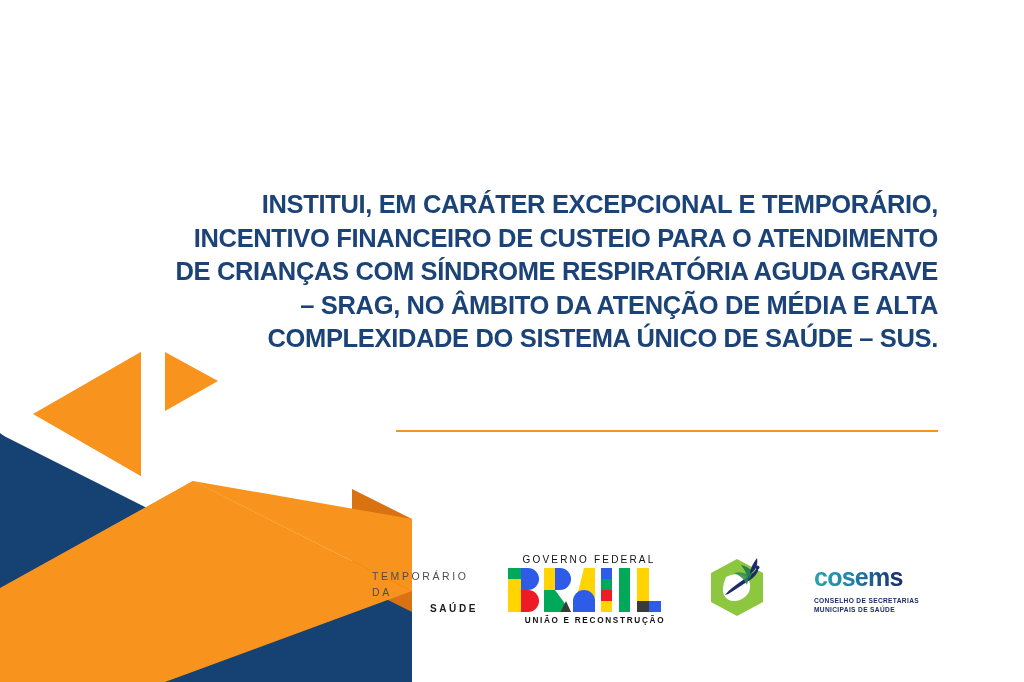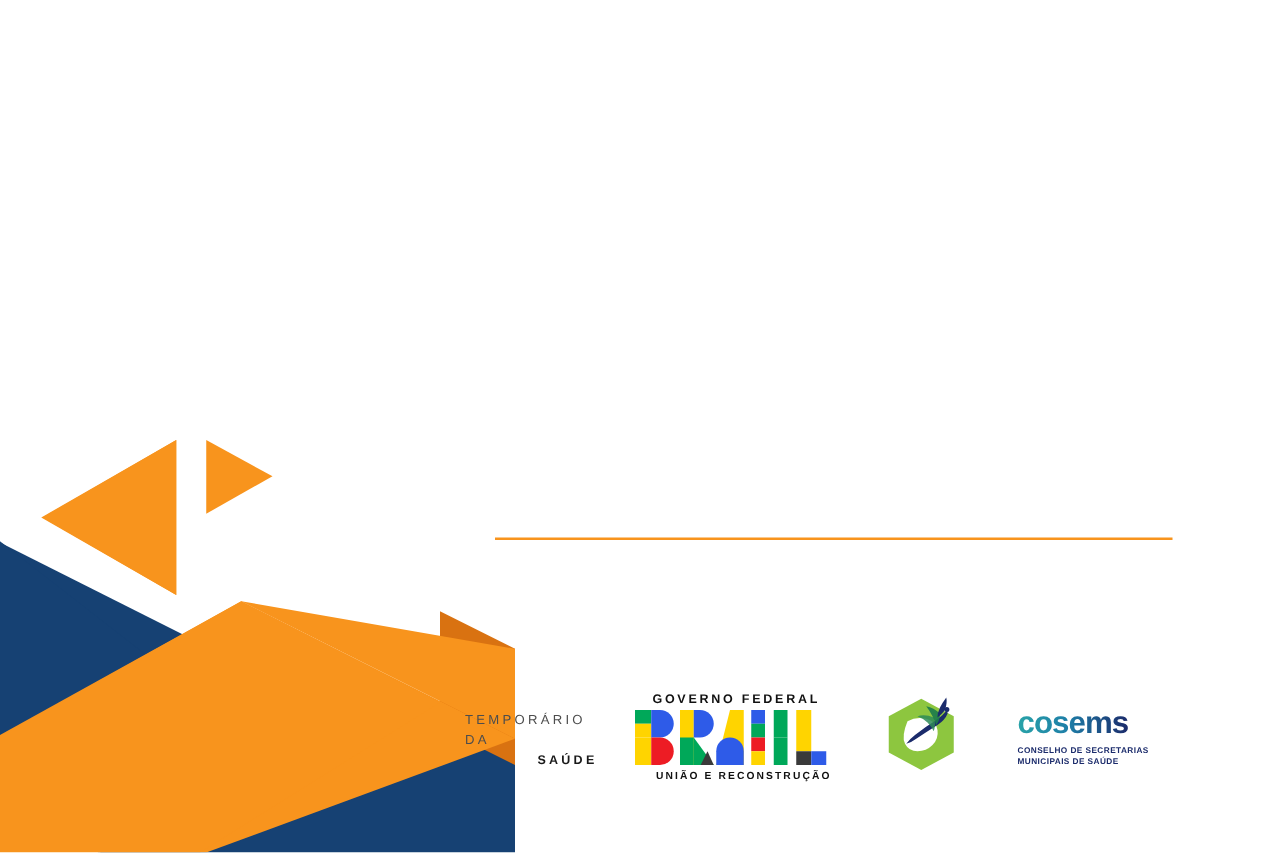--- a/index.html
+++ b/index.html
@@ -101,21 +101,21 @@
 
   .gov-logo {
     display: flex;
     flex-direction: column;
     align-items: center;
     margin-right: 34px;
   }
   .gov-top {
     color: #111111;
     font-size: 10px;
-    font-weight: bold;
+    font-weight: normal;
     letter-spacing: 2.2px;
     margin-bottom: 3px;
   }
   .gov-bottom {
     color: #111111;
     font-size: 8.2px;
     font-weight: bold;
     letter-spacing: 1.7px;
     margin-top: 4px;
     padding-left: 12px;
@@ -169,20 +169,25 @@
     <polygon points="193,481 412,591 165,682 0,682 0,588" fill="#F8941D"></polygon>
     <polygon points="0,589 193,481 352,562 160,682 0,682" fill="#F8941D"></polygon>
 
     <polygon points="141,352 141,476 34,414" fill="#F8941D"></polygon>
     <polygon points="141,352 141,476 33,414 141,352" fill="#F8941D"></polygon>
 
     <polygon points="165,352 165,411 218,381" fill="#F8941D"></polygon>
   </svg>
 
   <div id="textblock">
+    <p id="doc-summary">INSTITUI, EM CARÁTER EXCEPCIONAL E TEMPORÁRIO,
+INCENTIVO FINANCEIRO DE CUSTEIO PARA O ATENDIMENTO
+DE CRIANÇAS COM SÍNDROME RESPIRATÓRIA AGUDA GRAVE
+– SRAG, NO ÂMBITO DA ATENÇÃO DE MÉDIA E ALTA
+COMPLEXIDADE DO SISTEMA ÚNICO DE SAÚDE – SUS.</p>
   </div>
 
   <div id="divider"></div>
 
   <div id="logos">
 
     <div class="ms-logo">
       <span class="ms-line1">TEMPORÁRIO DA</span>
       <span class="ms-line2">SAÚDE</span>
     </div>

